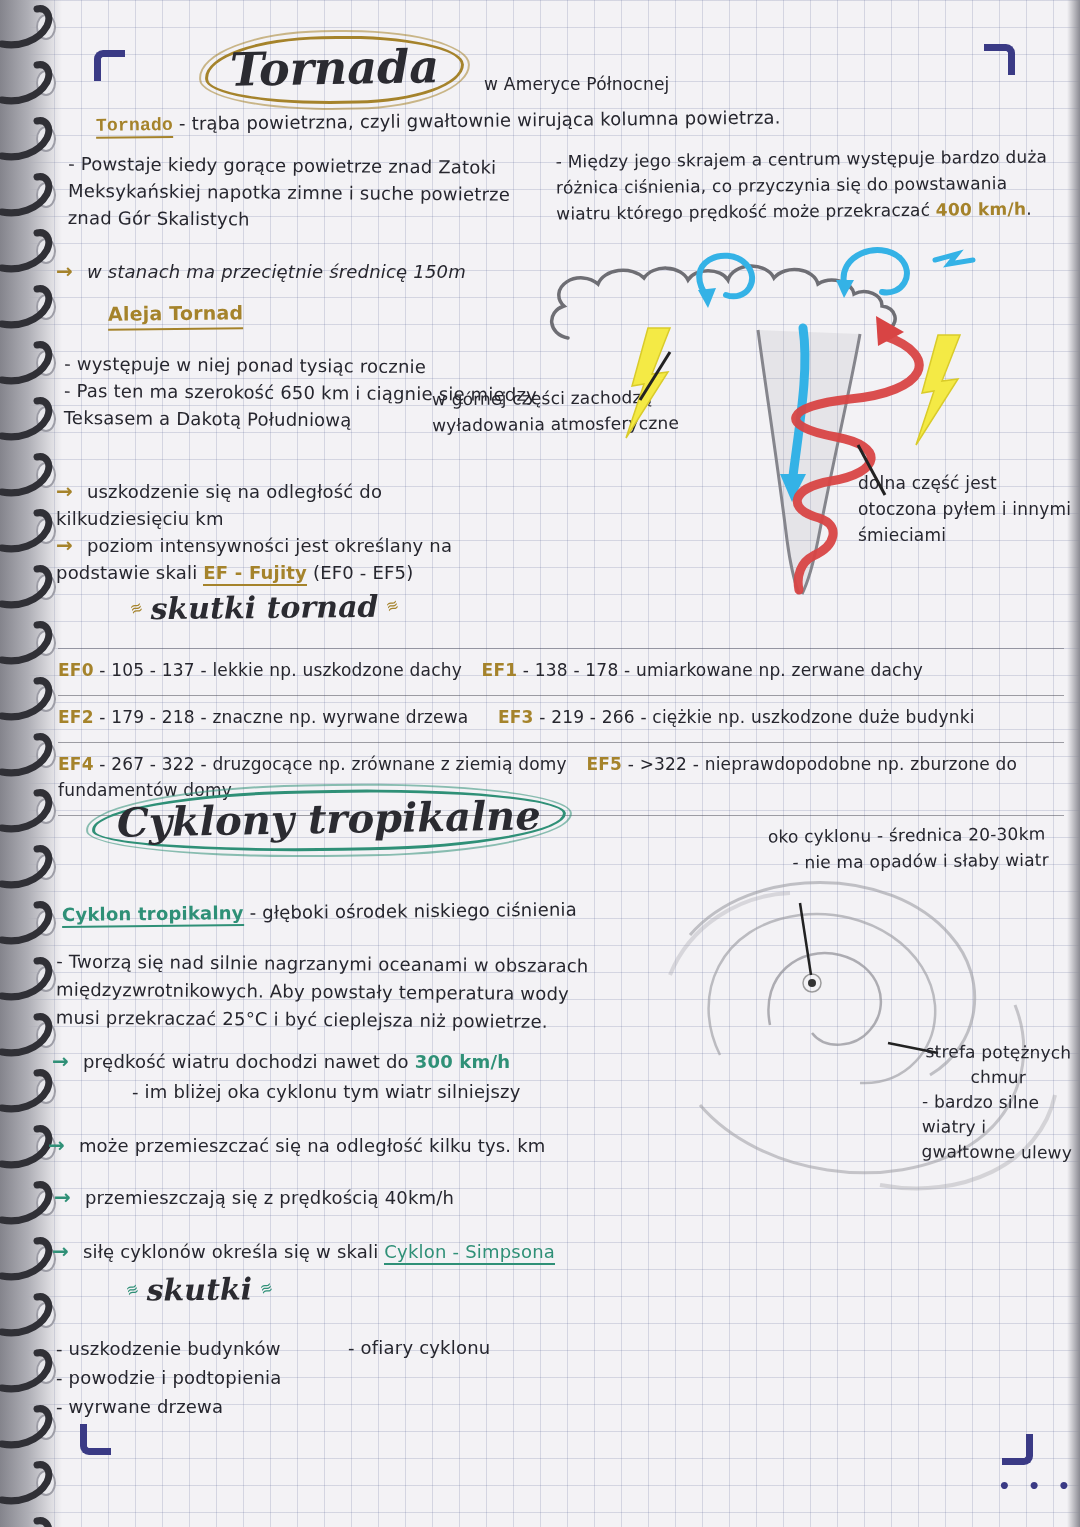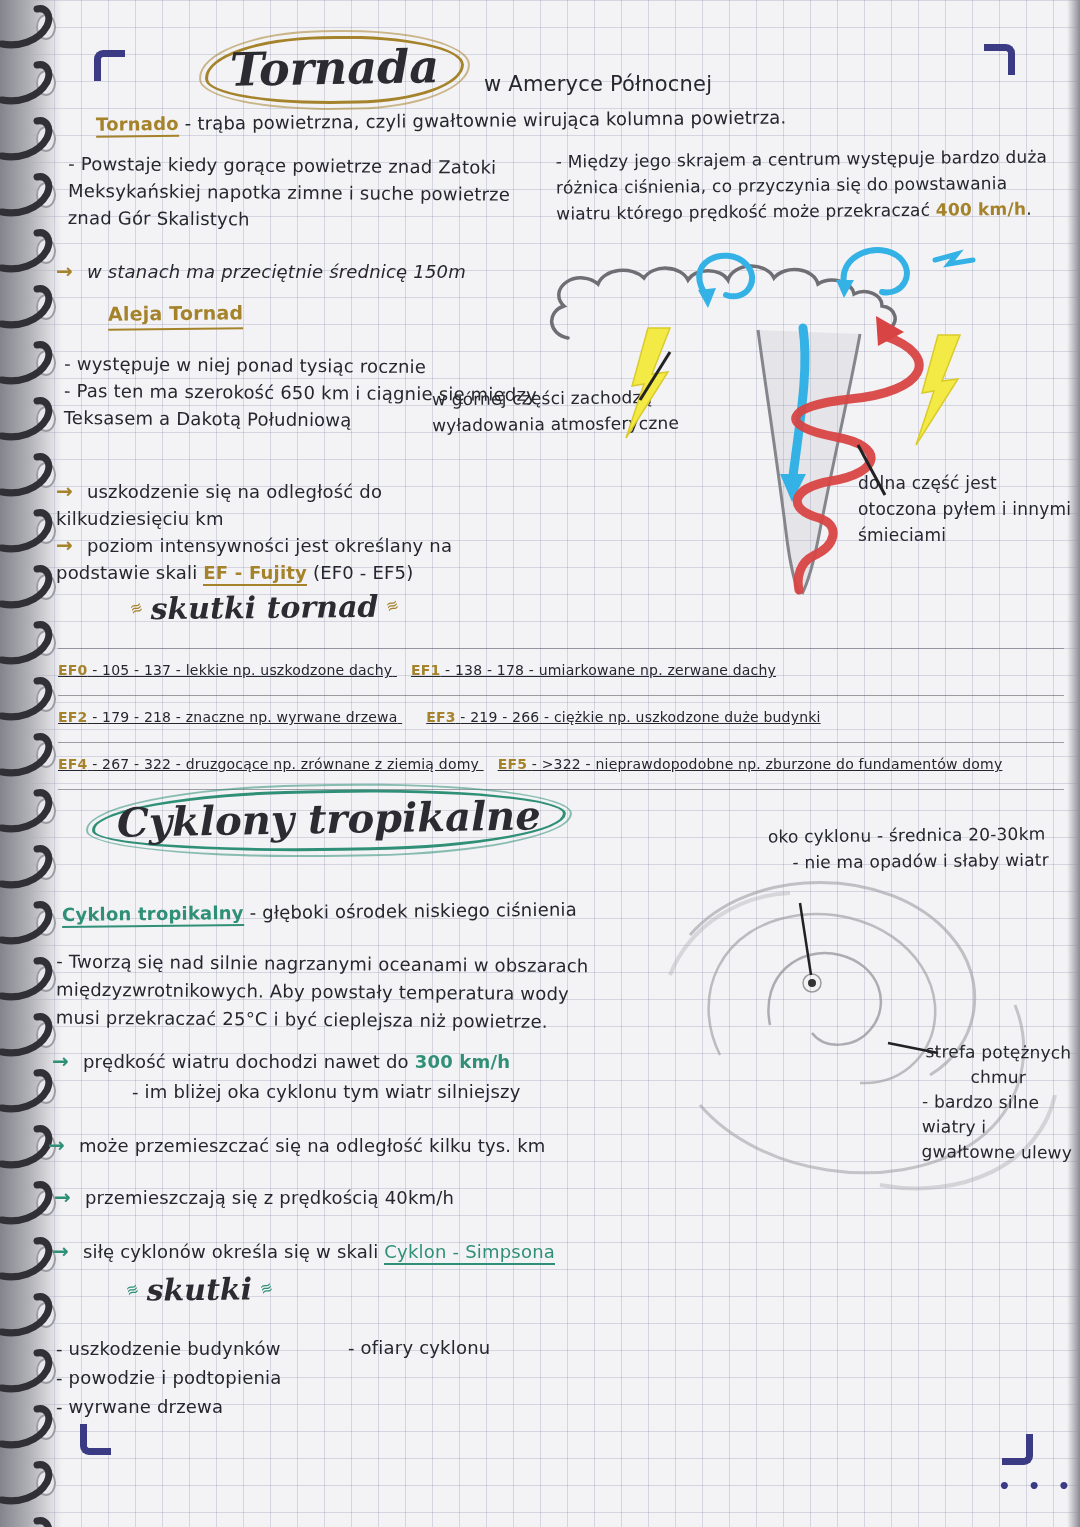--- a/index.html
+++ b/index.html
@@ -23,21 +23,21 @@
     outline:2px solid rgba(165,131,43,.55);outline-offset:4px;transform:rotate(-1deg);}
   .bubble-green{border-color:#2f9077;outline-color:rgba(47,144,119,.55);}
   .script-head{font-family:"DejaVu Serif",serif;font-style:italic;font-weight:bold;font-size:30px;color:#2b2b31;}
   .sparkle{font-size:15px;vertical-align:super;margin:0 8px;display:inline-block;transform:rotate(-18deg);}
   .corner{position:absolute;width:24px;height:24px;border:0 solid #3a3a85;}
   .corner.tl{border-top-width:7px;border-left-width:7px;border-top-left-radius:9px;}
   .corner.tr{border-top-width:7px;border-right-width:7px;border-top-right-radius:9px;}
   .corner.bl{border-bottom-width:7px;border-left-width:7px;border-bottom-left-radius:9px;}
   .corner.br{border-bottom-width:7px;border-right-width:7px;border-bottom-right-radius:9px;}
   .dots{position:absolute;color:#3a3a85;font-weight:bold;font-size:20px;letter-spacing:5px;}
-  .ef-rows{width:1006px;font-size:14px;text-decoration:underline;}
+  .ef-rows{width:1006px;font-size:17px;}
   .ef-row{border-bottom:1.6px solid rgba(70,70,82,.5);padding:8px 0 12px;line-height:26px;}
   .ef-row:first-child{border-top:1.6px solid rgba(70,70,82,.45);}
   .ef{font-weight:bold;}
   .binding-strip{position:absolute;left:0;top:0;width:62px;height:100%;
     background:linear-gradient(90deg,#84848c 0,#aeaeb5 45%,rgba(200,200,206,0) 100%);}
   .edge-right{position:absolute;right:0;top:0;width:13px;height:100%;
     background:linear-gradient(90deg,rgba(130,130,140,0),#8a8a92);}
   .tilt1{transform:rotate(-.6deg);} .tilt2{transform:rotate(.5deg);}
   .small{font-size:17px;line-height:26px;}
 </style>
@@ -59,24 +59,24 @@
   <div class="edge-right"></div>
 
   <div class="corner tl abs" style="left:94px;top:50px;"></div>
   <div class="corner tr abs" style="left:984px;top:44px;"></div>
   <div class="corner bl abs" style="left:80px;top:1424px;"></div>
   <div class="corner br abs" style="left:1002px;top:1434px;"></div>
   <div class="dots" style="left:998px;top:1474px;">• • •</div>
 
   <div class="abs" style="left:205px;top:28px;display:flex;align-items:flex-end;gap:20px;margin-top:8px;">
     <span class="bubble-title" style="font-size:46px;">Tornada</span>
-    <span class="hw" style="font-size:21px;padding-bottom:6px;">w Ameryce Północnej</span>
+    <span class="hw" style="font-size:17px;padding-bottom:6px;">w Ameryce Północnej</span>
   </div>
   <div class="abs hw tilt1" style="left:96px;top:106px;width:900px;">
-    <span class="gold u-gold" style="font-weight:bold;">Tornado</span>
+    <span class="gold u-gold" style="font-weight:bold;font-family:Liberation Mono, monospace;">Tornado</span>
     <span>- trąba powietrzna, czyli gwałtownie wirująca kolumna powietrza.</span>
   </div>
 
   <div class="abs hw tilt2" style="left:68px;top:152px;width:470px;">- Powstaje kiedy gorące powietrze znad Zatoki Meksykańskiej napotka zimne i suche powietrze znad Gór Skalistych</div>
   <div class="abs hw small tilt1" style="left:556px;top:146px;width:500px;">
     <span>- Między jego skrajem a centrum występuje bardzo duża różnica ciśnienia, co przyczynia się do powstawania wiatru którego prędkość może przekraczać</span>
     <span class="gold" style="font-weight:bold;">400 km/h</span><span>.</span>
   </div>
 
   <div class="abs hw" style="left:56px;top:258px;font-style:italic;">

